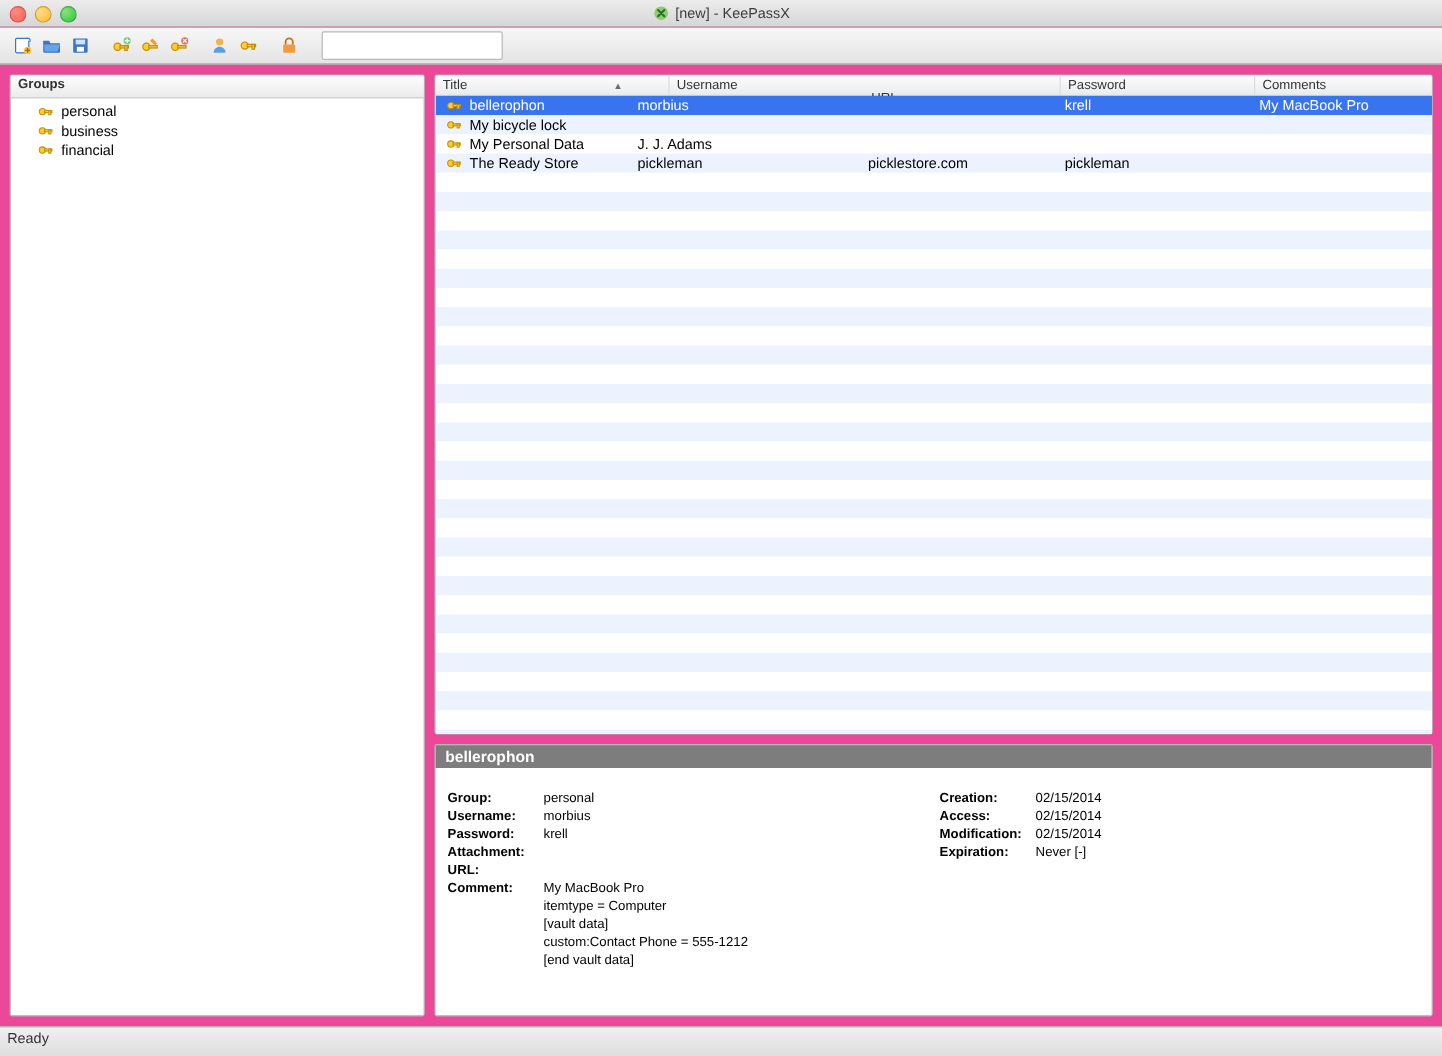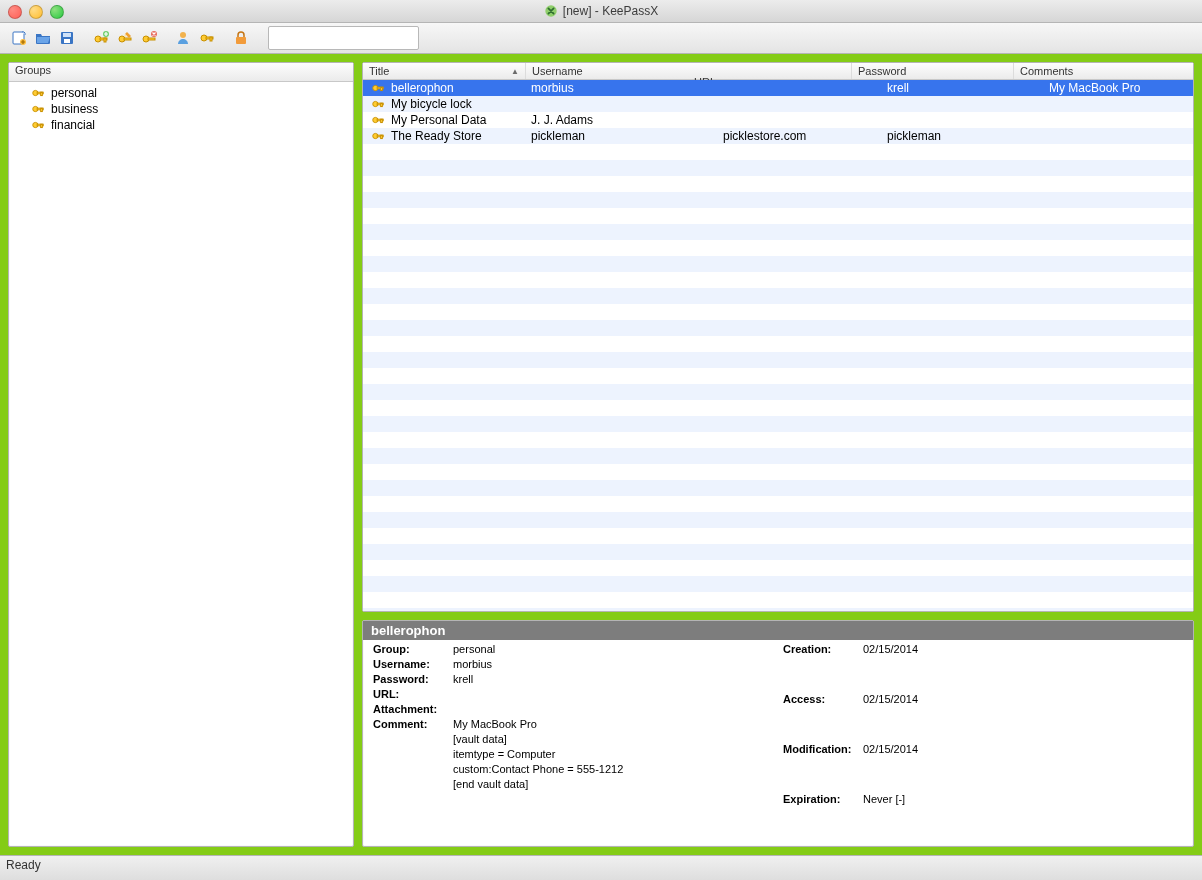--- a/index.html
+++ b/index.html
@@ -1,67 +1,67 @@
 <!DOCTYPE html>
 <html><head>
 <meta charset="utf-8">
 <style>
   html,body{margin:0;padding:0;height:100%;font-family:"Lucida Grande","Helvetica Neue",Arial,sans-serif;font-size:12px;color:#000;background:#ededed;}
-  .window{width:1202px;height:880px;display:flex;flex-direction:column;background:#84cc16;box-sizing:border-box;}
+  .window{width:1202px;height:880px;display:flex;flex-direction:column;background:#ec4899;box-sizing:border-box;}
   
   .titlebar{height:22px;background:linear-gradient(#ececec,#d6d6d6);border-bottom:1px solid #b5b5b5;display:flex;align-items:center;position:relative;}
   .traffic{display:flex;gap:7px;position:absolute;left:8px;top:5px;}
   .tl-btn{width:12px;height:12px;border-radius:50%;border:0.5px solid rgba(0,0,0,0.2);}
   .tl-close{background:radial-gradient(circle at 30% 30%,#ff8b82,#ff5f57);}
   .tl-min{background:radial-gradient(circle at 30% 30%,#ffdc87,#ffbd2e);}
   .tl-zoom{background:radial-gradient(circle at 30% 30%,#8de07e,#28c940);}
   .title-center{flex:1;display:flex;justify-content:center;align-items:center;gap:5px;font-size:12px;color:#3c3c3c;}
   .app-icon{width:14px;height:14px;}
   
   .toolbar{height:30px;background:linear-gradient(#f7f7f7,#e4e4e4);border-bottom:1px solid #b5b5b5;display:flex;align-items:center;padding:0 8px;gap:2px;}
   .tb-btn{width:22px;height:22px;display:flex;align-items:center;justify-content:center;border-radius:3px;}
   .tb-sep{width:8px;}
   .tb-search{height:20px;width:145px;border:1px solid #b8b8b8;background:#fff;border-radius:2px;margin-left:4px;}
   
   .content{flex:1;display:flex;padding:8px;gap:8px;min-height:0;}
   .panel{background:#fff;border:1px solid #b4b4b4;border-radius:2px;box-shadow:inset 0 0 0 1px #f9f9f9;display:flex;flex-direction:column;min-height:0;}
   .groups-panel{width:344px;}
-  .panel-header{height:16px;background:linear-gradient(#fdfdfd,#ebebeb);border-bottom:1px solid #c8c8c8;font-size:11px;padding:1px 6px;color:#333;}
+  .panel-header{height:16px;background:linear-gradient(#fdfdfd,#ebebeb);border-bottom:1px solid #c8c8c8;font-size:11px;padding:1px 6px;color:#333;font-weight:bold;}
   .tree{padding:3px 0;overflow:auto;}
   .tree-item{display:flex;align-items:center;height:16px;padding:0 8px 0 22px;gap:6px;}
   .key-ico{width:14px;height:14px;flex-shrink:0;}
   .right-col{flex:1;display:flex;flex-direction:column;gap:8px;min-width:0;}
   .entries-panel{flex:1;min-height:0;}
   .col-headers{display:flex;height:16px;background:linear-gradient(#fdfdfd,#ebebeb);border-bottom:1px solid #c8c8c8;font-size:11px;color:#333;}
   .col{padding:1px 6px;border-left:1px solid #dcdcdc;box-sizing:border-box;display:flex;align-items:center;gap:8px;}
   .col:first-child{border-left:none;}
   .c-title{width:162px;}
-  .c-user{width:162px;}
+  .c-user{width:162px;margin-left:32px;}
   .c-url{width:164px;margin-top:18px;}
   .c-pwd{width:162px;}
   .c-comments{flex:1;}
   .sort-ind{font-size:8px;color:#6b6b6b;margin-left:auto;}
   .rows{flex:1;overflow:auto;}
   .row{display:flex;height:16px;align-items:center;font-size:12px;}
   .row:nth-child(odd){background:#fff;}
   .row:nth-child(even){background:#edf3fe;}
   .row.selected{background:#3774ed;color:#fff;}
   .cell{box-sizing:border-box;padding:0 6px;white-space:nowrap;overflow:hidden;text-overflow:ellipsis;}
   .cell-title{width:162px;display:flex;align-items:center;gap:6px;padding-left:8px;}
   .cell-user{width:162px;}
   .cell-url{width:164px;margin-left:30px;}
   .cell-pwd{width:162px;}
   .cell-comments{flex:1;}
   
   .details-panel{height:225px;}
   .details-title{background:#7d7d7d;color:#fff;font-weight:bold;font-size:13px;padding:2px 8px;}
-  .details-body{flex:1;display:flex;padding:2px 10px;font-size:11px;overflow:auto;}
+  .details-body{flex:1;display:flex;padding:18px 10px;font-size:11px;overflow:auto;}
   .dcol{display:flex;flex-direction:column;}
   .dcol.left{flex:0 0 410px;}
-  .dcol.right{flex:0 0 240px;gap:35px;}
+  .dcol.right{flex:0 0 240px;}
   .drow{display:flex;line-height:15px;}
   .dlabel{width:80px;font-weight:bold;}
   .dval{flex:1;}
   .comment-block{margin-left:80px;line-height:15px;}
   
   .statusbar{height:20px;background:linear-gradient(#f0f0f0,#dedede);border-top:1px solid #b5b5b5;font-size:12px;padding:2px 6px;color:#333;}
   svg{display:block;}
 </style>
 </head>
 <body>
@@ -302,34 +302,34 @@
               </div>
             <div class="drow">
                 <span class="dlabel">Username:</span>
                 <span class="dval">morbius</span>
               </div>
             <div class="drow">
                 <span class="dlabel">Password:</span>
                 <span class="dval">krell</span>
               </div>
             <div class="drow">
+                <span class="dlabel">Attachment:</span>
+                <span class="dval"></span>
+              </div>
+            <div class="drow">
                 <span class="dlabel">URL:</span>
                 <span class="dval"></span>
               </div>
             <div class="drow">
-                <span class="dlabel">Attachment:</span>
-                <span class="dval"></span>
-              </div>
-            <div class="drow">
                 <span class="dlabel">Comment:</span>
                 <span class="dval">My MacBook Pro</span>
               </div>
             <div class="comment-block" id="comment-extra">
+                <div>itemtype = Computer</div>
                 <div>[vault data]</div>
-                <div>itemtype = Computer</div>
                 <div>custom:Contact Phone = 555-1212</div>
                 <div>[end vault data]</div>
               </div>
           </div>
           <div class="dcol right">
             <div class="drow">
                 <span class="dlabel">Creation:</span>
                 <span class="dval">02/15/2014</span>
               </div>
             <div class="drow">

